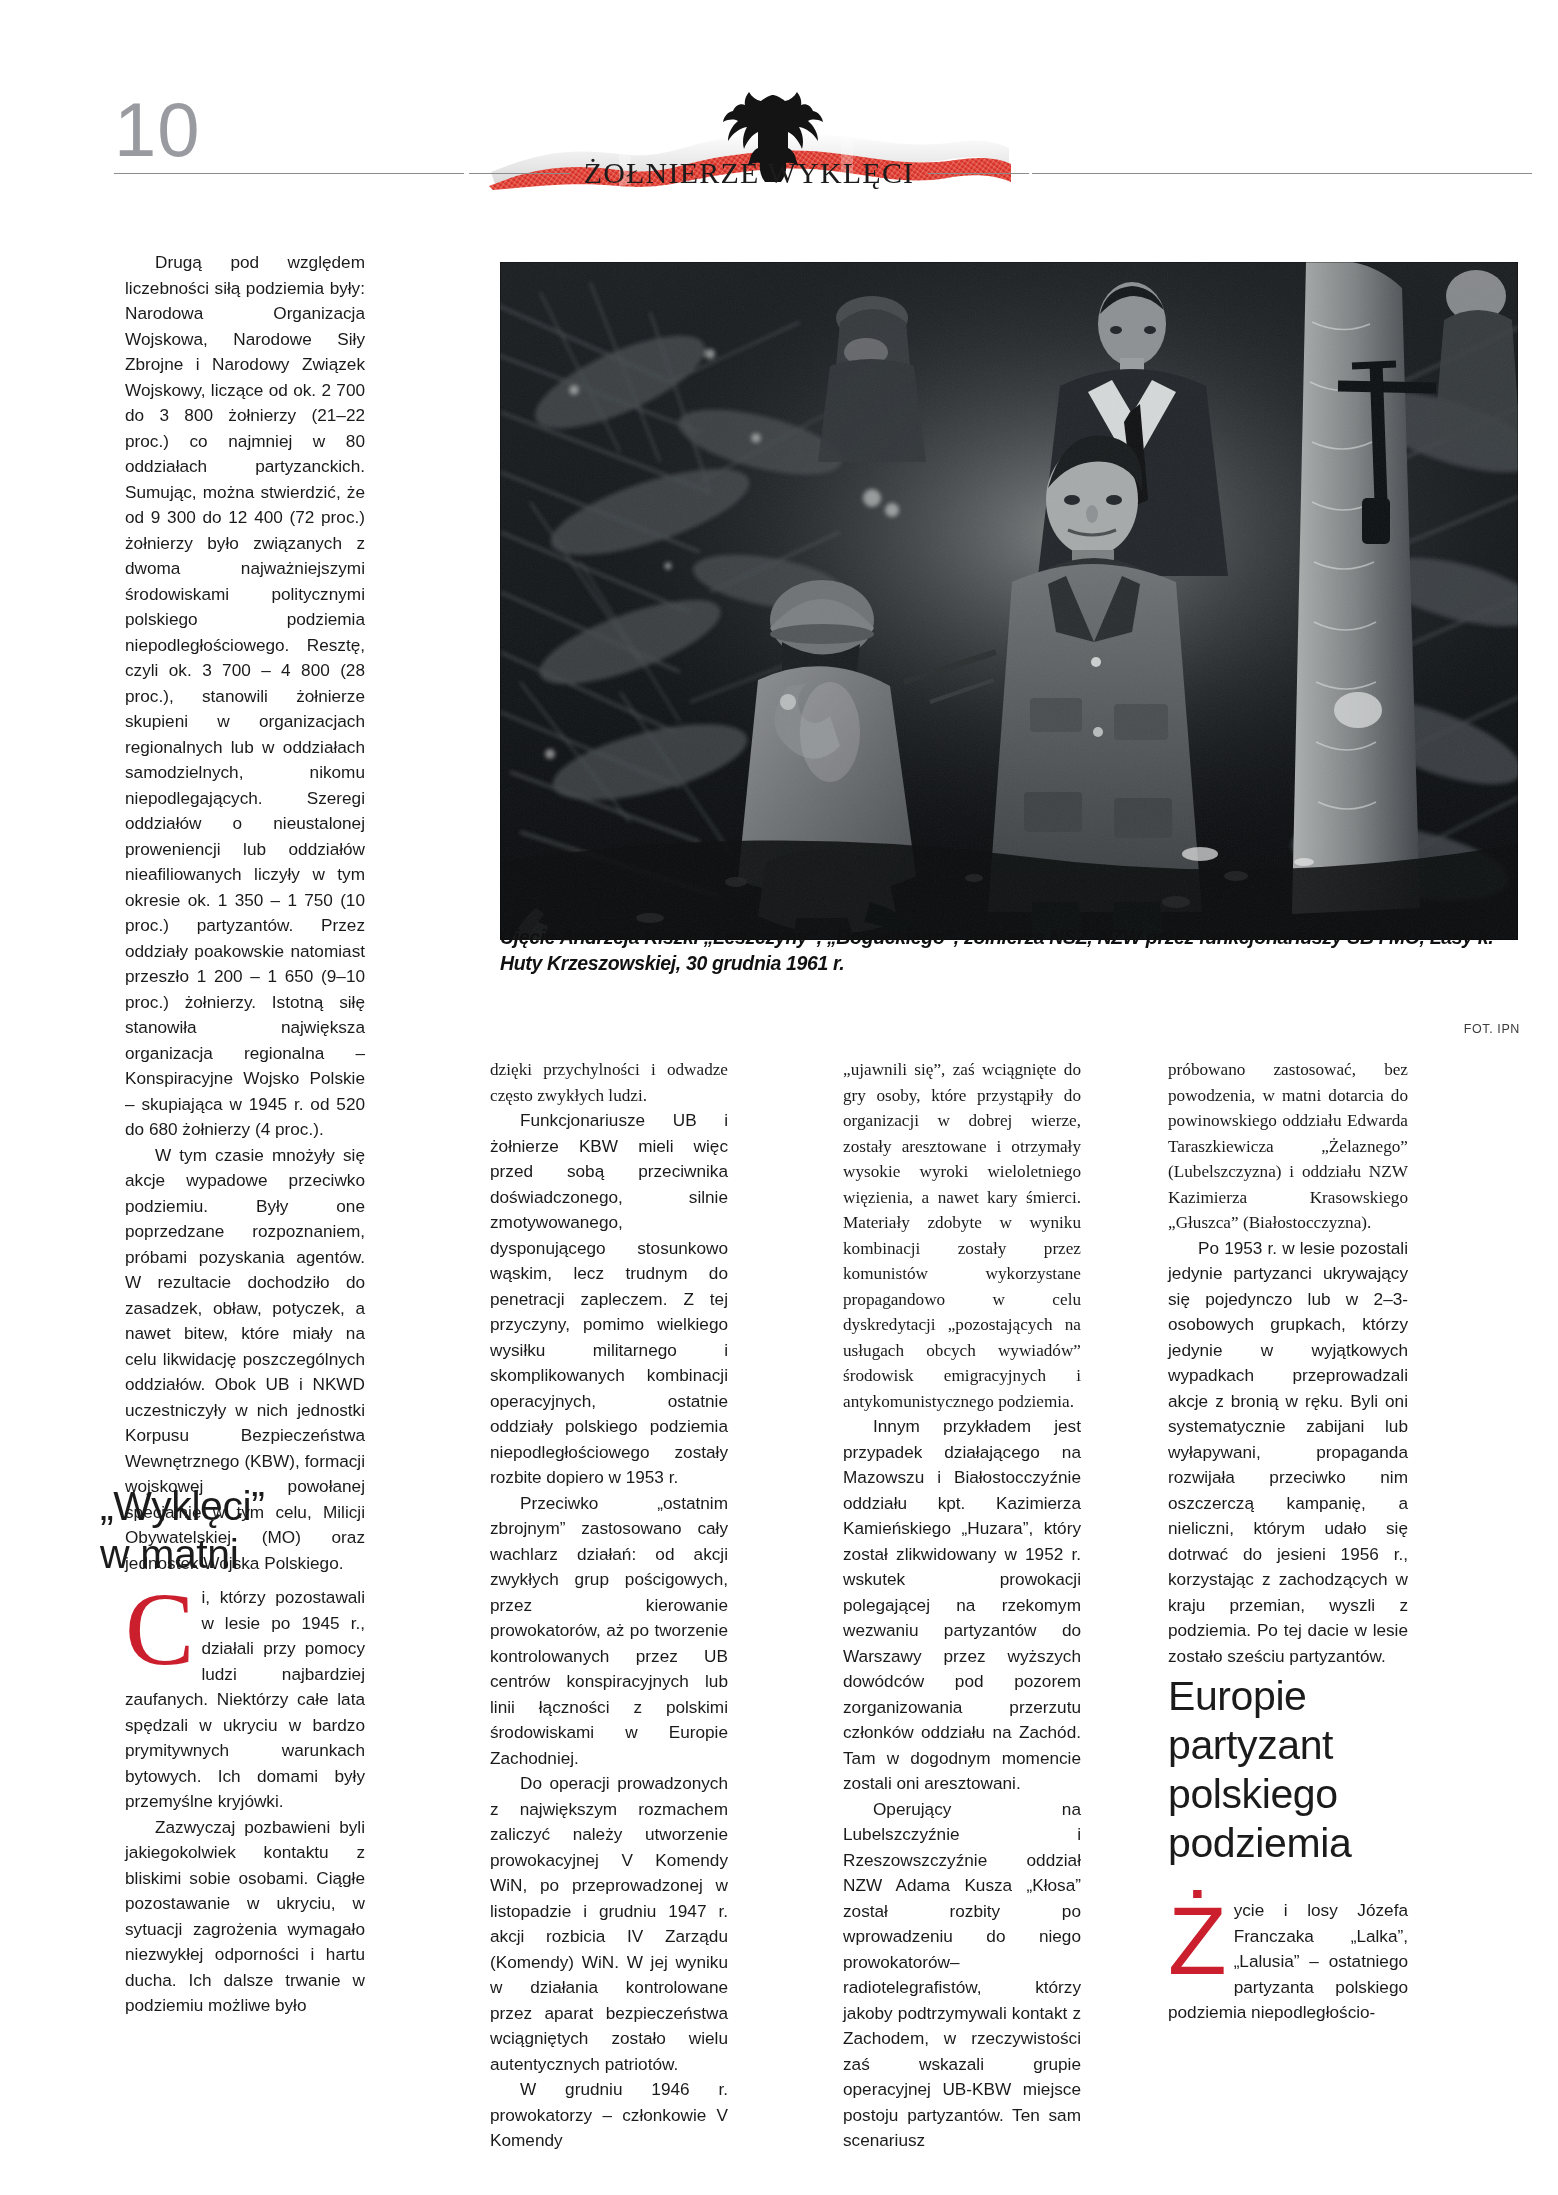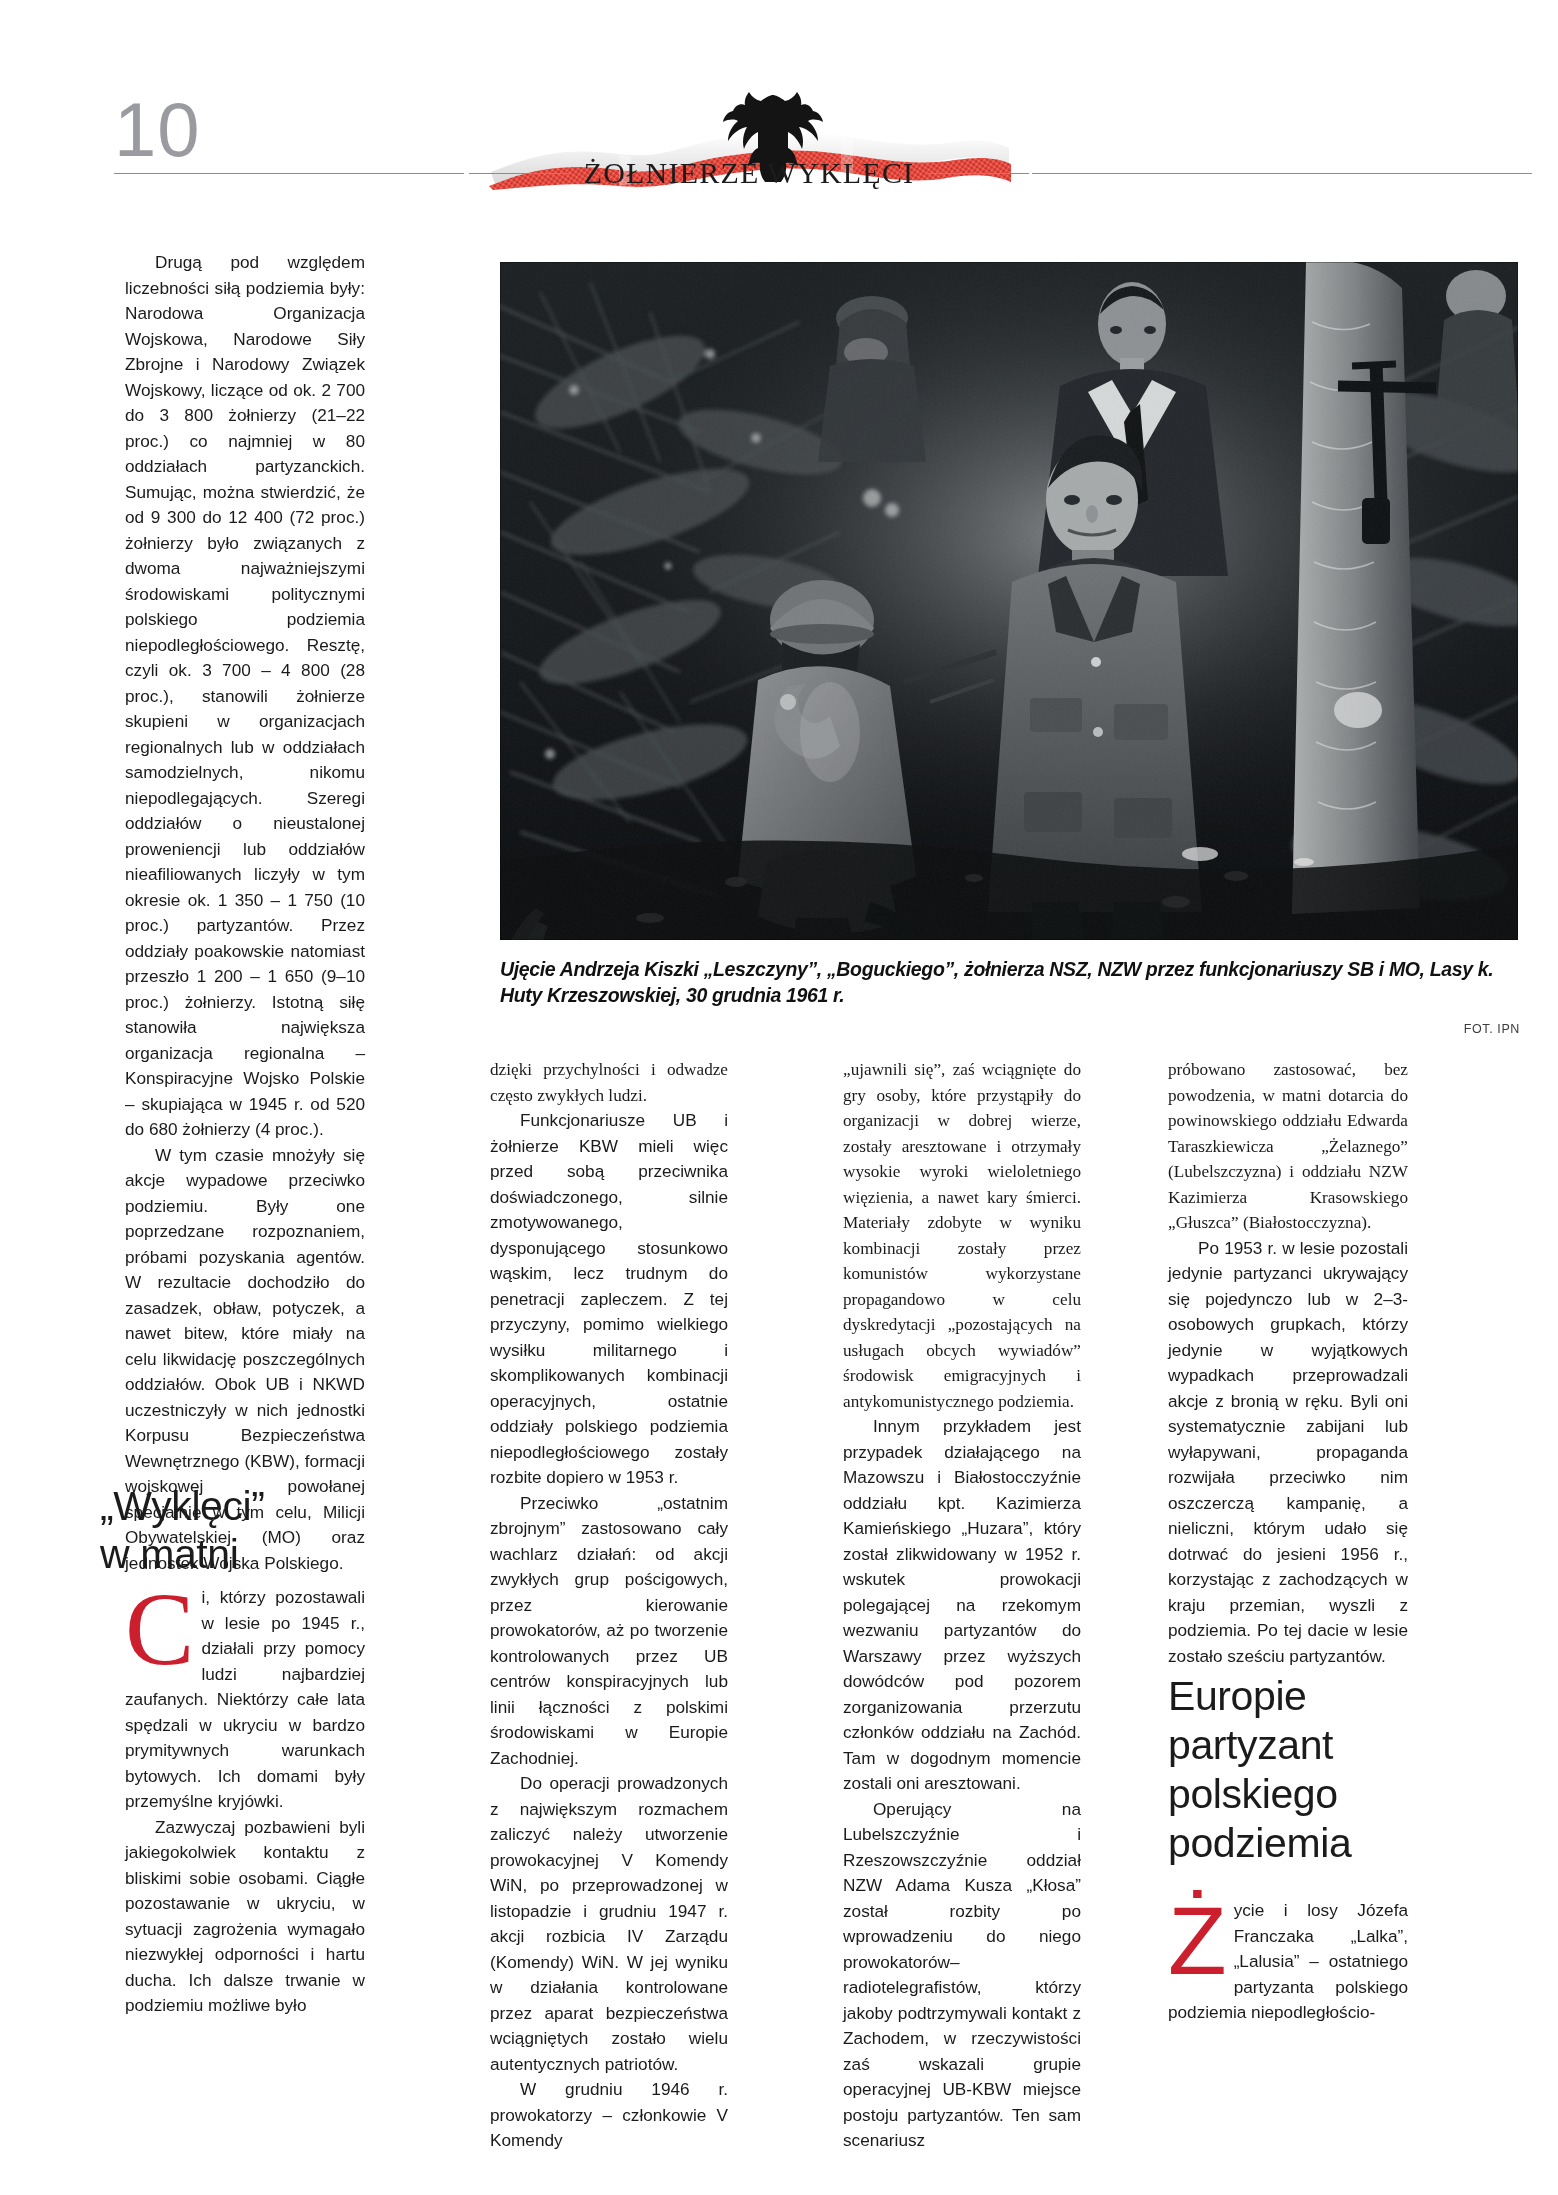--- a/index.html
+++ b/index.html
@@ -108,21 +108,21 @@
     width: 1018px;
     height: 678px;
     overflow: hidden;
     background: #0c0e10;
   }
   .photo-scene { position:absolute; inset:0; }
 
   .caption {
     position: absolute;
     left: 500px;
-    top: 956px;
+    top: 924px;
     width: 1022px;
     font-family: "Liberation Sans", sans-serif;
     font-size: 19.5px;
     line-height: 26px;
     font-style: italic;
     font-weight: bold;
     color: #111;
     letter-spacing: -0.35px;
   }
   .photo-credit {

